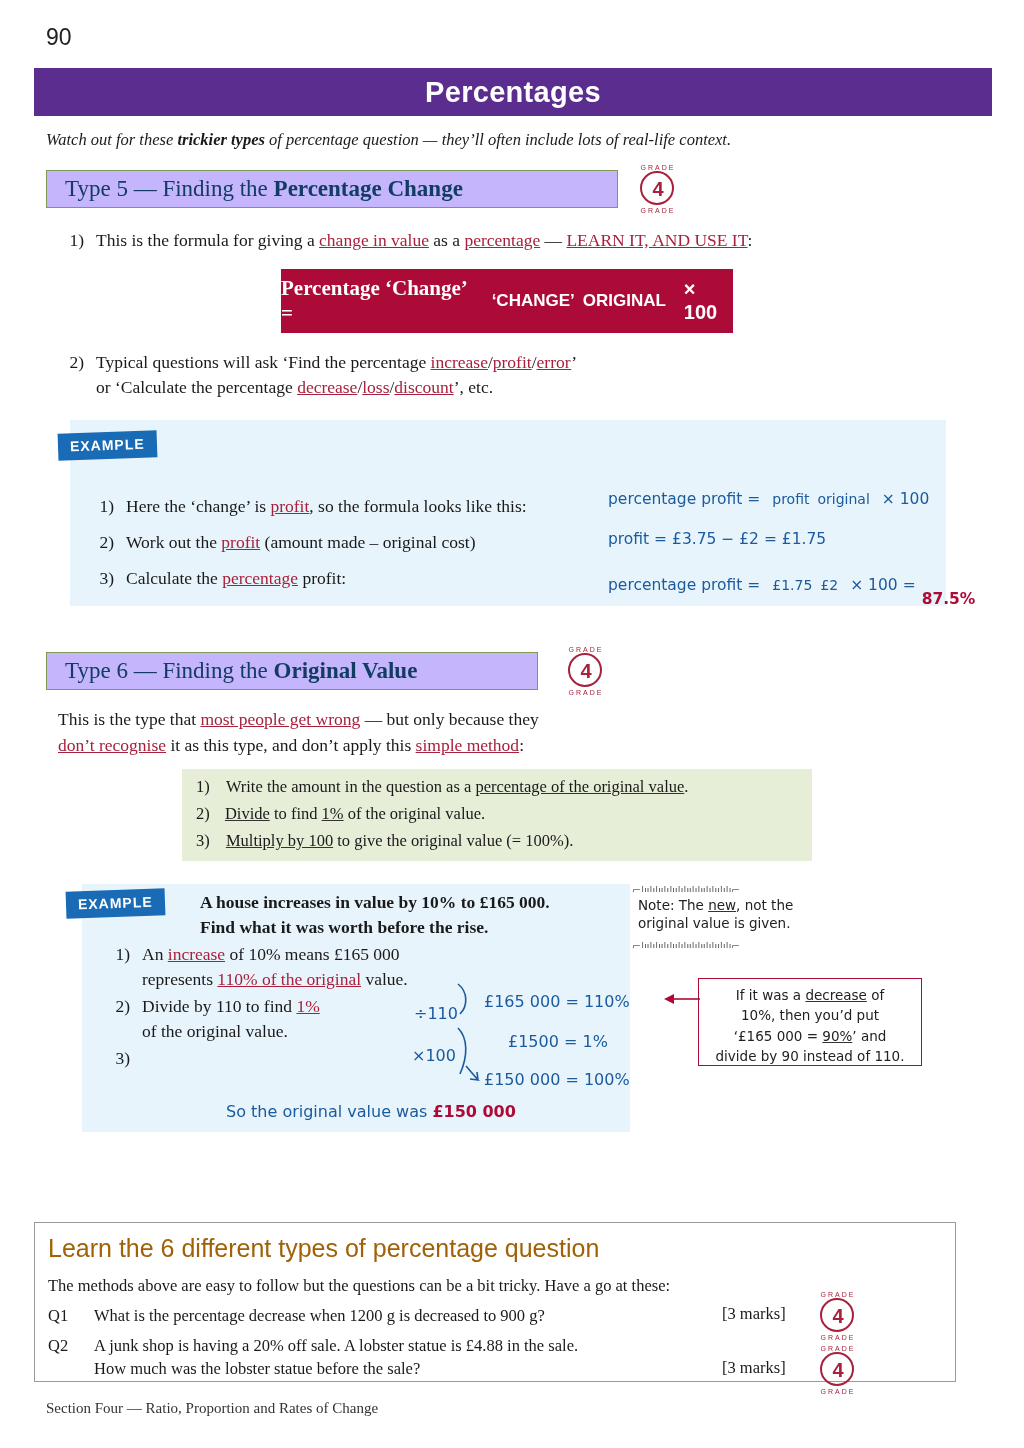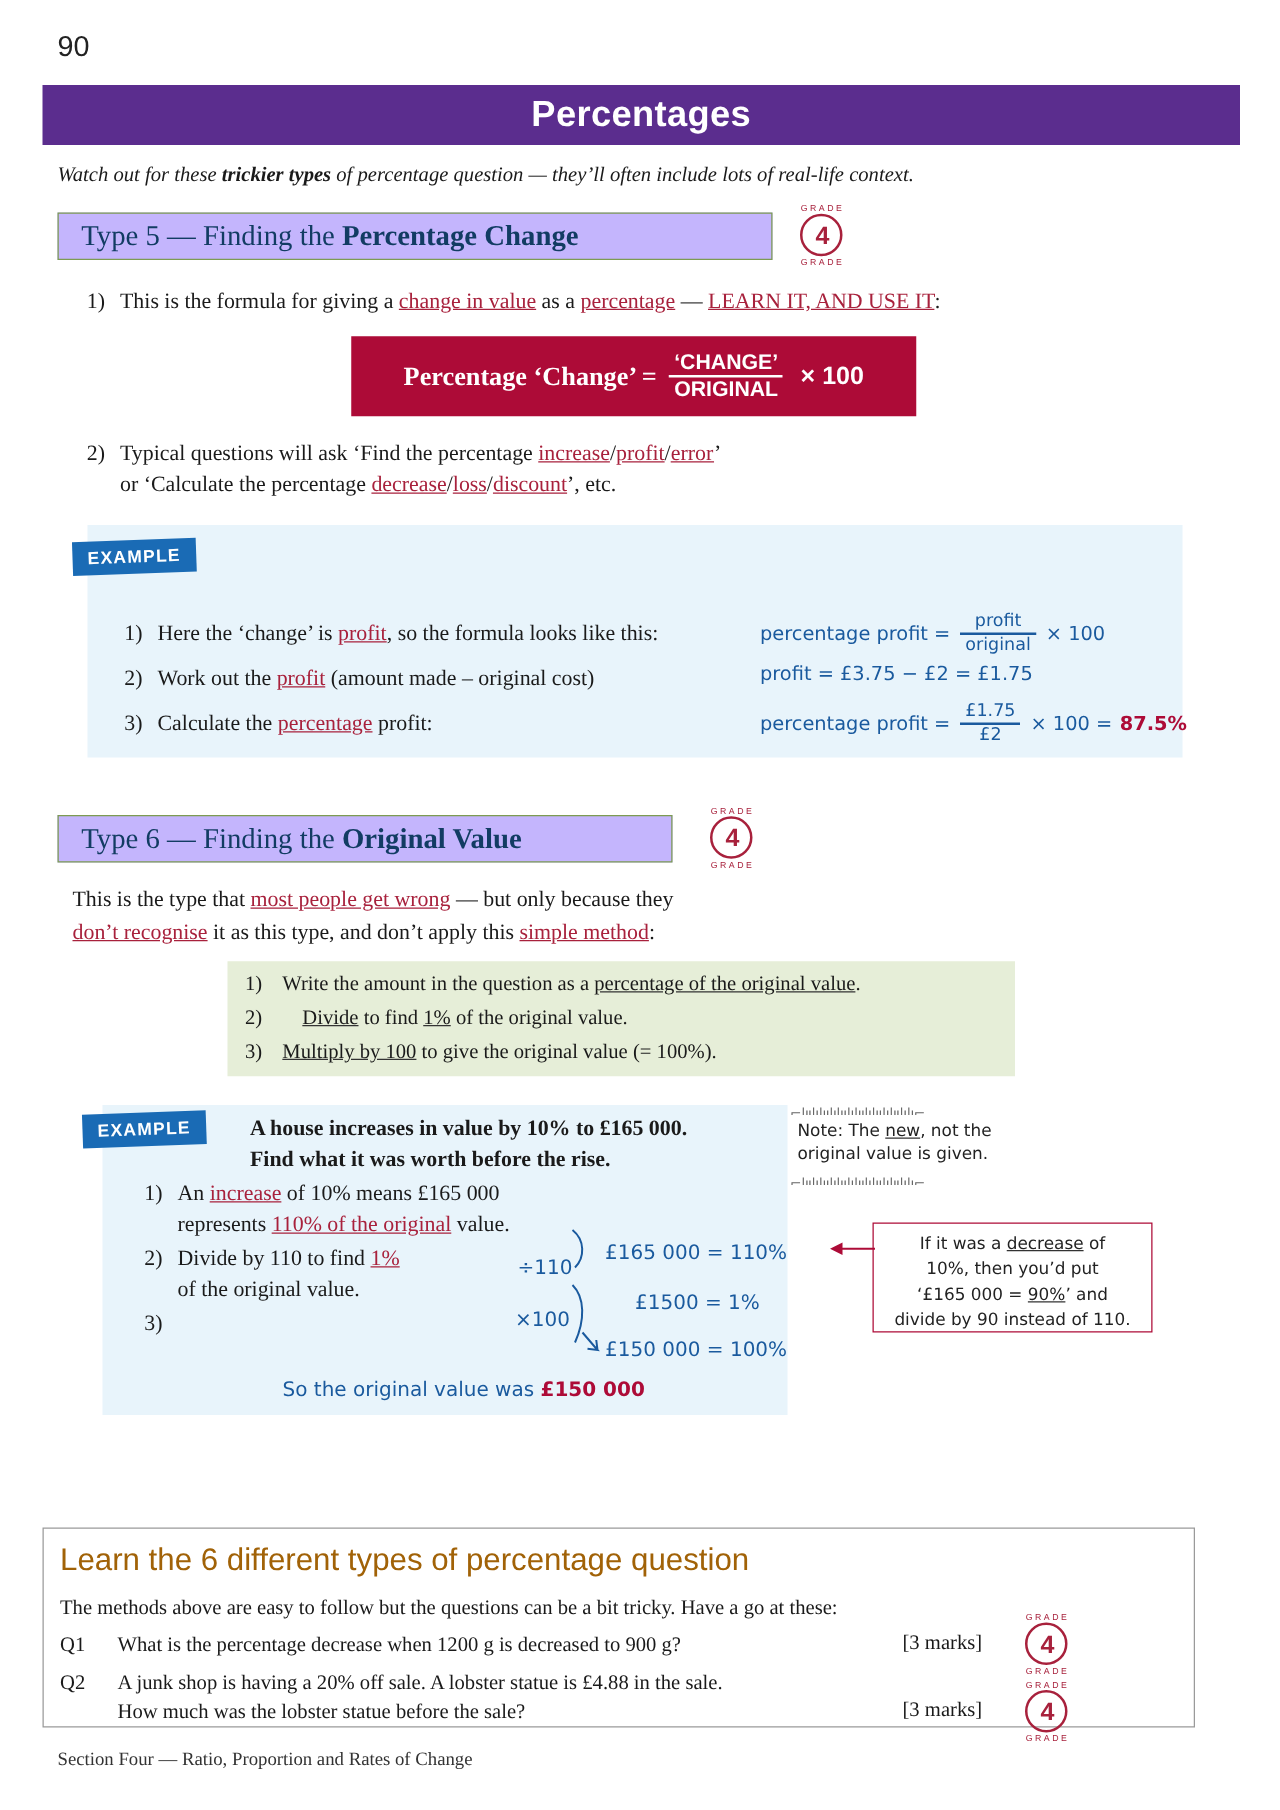--- a/index.html
+++ b/index.html
@@ -159,21 +159,20 @@
     color: #fff;
   }
   .formula-box .lhs {
     font-family: "Liberation Serif", serif;
     font-weight: bold;
     font-size: 21px;
     margin-right: 10px;
   }
   .frac {
     display: inline-flex;
-    flex-direction: column;
     align-items: center;
     vertical-align: middle;
     line-height: 1.05;
   }
   .frac .top { padding: 0 4px; }
   .frac .bar { width: 100%; height: 2px; background: currentColor; margin: 1px 0; }
   .frac .bot { padding: 0 4px; }
   .formula-box .frac {
     font-family: "Liberation Sans", sans-serif;
     font-weight: bold;
@@ -208,21 +207,21 @@
     font-size: 17.5px;
     line-height: 1.4;
   }
 
   .blue-math {
     color: #1a5a9e;
     font-family: "DejaVu Sans", sans-serif;
     font-size: 15.5px;
   }
   .blue-math .frac { font-size: 14px; }
-  .red-ans { color: #ad0b37; font-weight: bold; }
+  .red-ans { color: #ad0b37; font-weight: bold; margin-top: 28px; }
 
   
   .method-box {
     position: absolute;
     left: 182px;
     top: 769px;
     width: 630px;
     height: 92px;
     background: #e6eed8;
   }
@@ -440,21 +439,21 @@
     <span class="ul-red">don’t recognise</span><span> it as this type, and don’t apply this </span><span class="ul-red">simple method</span><span>:</span>
   </div>
 
   <div class="method-box">
     <div class="mrow" style="left:14px; top:8px;">
       <span>1)</span>
       <span style="margin-left:12px;"><span>Write the amount in the question as a </span><span class="ul-dark">percentage of the original value</span><span>.</span></span>
     </div>
     <div class="mrow" style="left:14px; top:35px;">
       <span>2)</span>
-      <span style="margin-left:28px;"><span class="ul-dark">Divide</span><span> to find </span><span class="ul-dark">1%</span><span> of the original value.</span></span>
+      <span style="margin-left:11px;"><span class="ul-dark">Divide</span><span> to find </span><span class="ul-dark">1%</span><span> of the original value.</span></span>
     </div>
     <div class="mrow" style="left:14px; top:62px;">
       <span>3)</span>
       <span style="margin-left:12px;"><span class="ul-dark">Multiply by 100</span><span> to give the original value (= 100%).</span></span>
     </div>
   </div>
 
   <div class="example-box" style="left:82px; top:884px; width:548px; height:248px;"></div>
 
   <div class="example-tag" style="left:66px; top:890px;">EXAMPLE</div>

